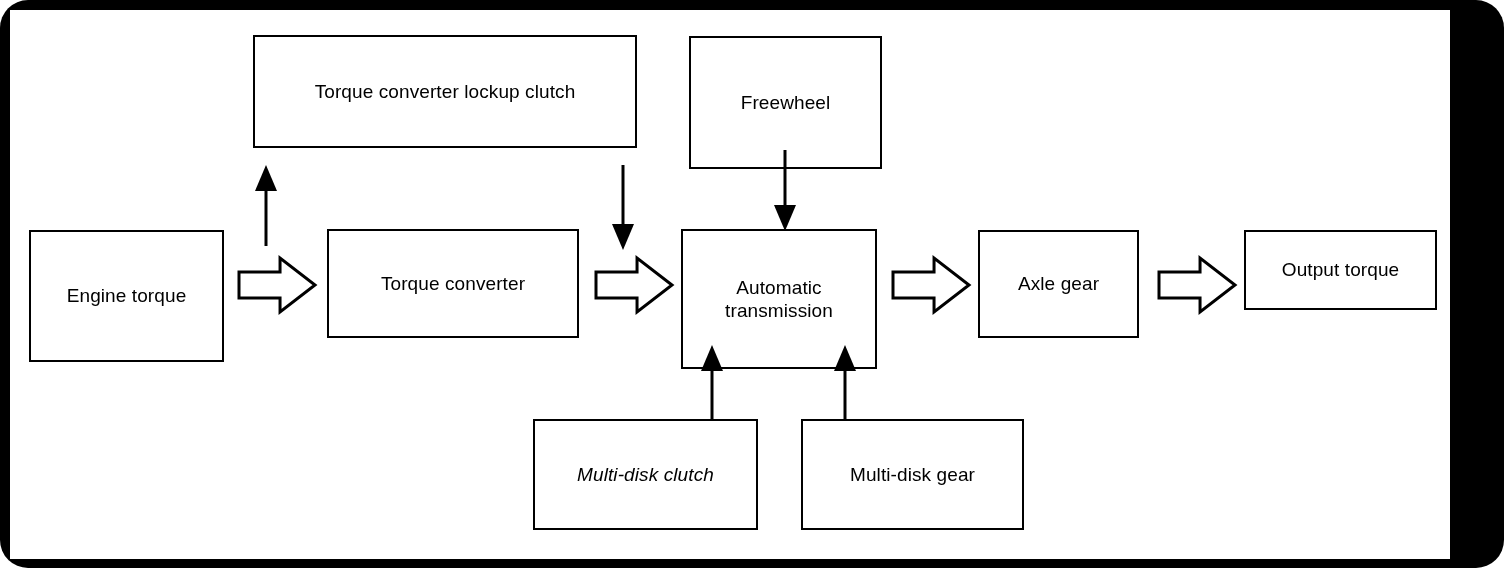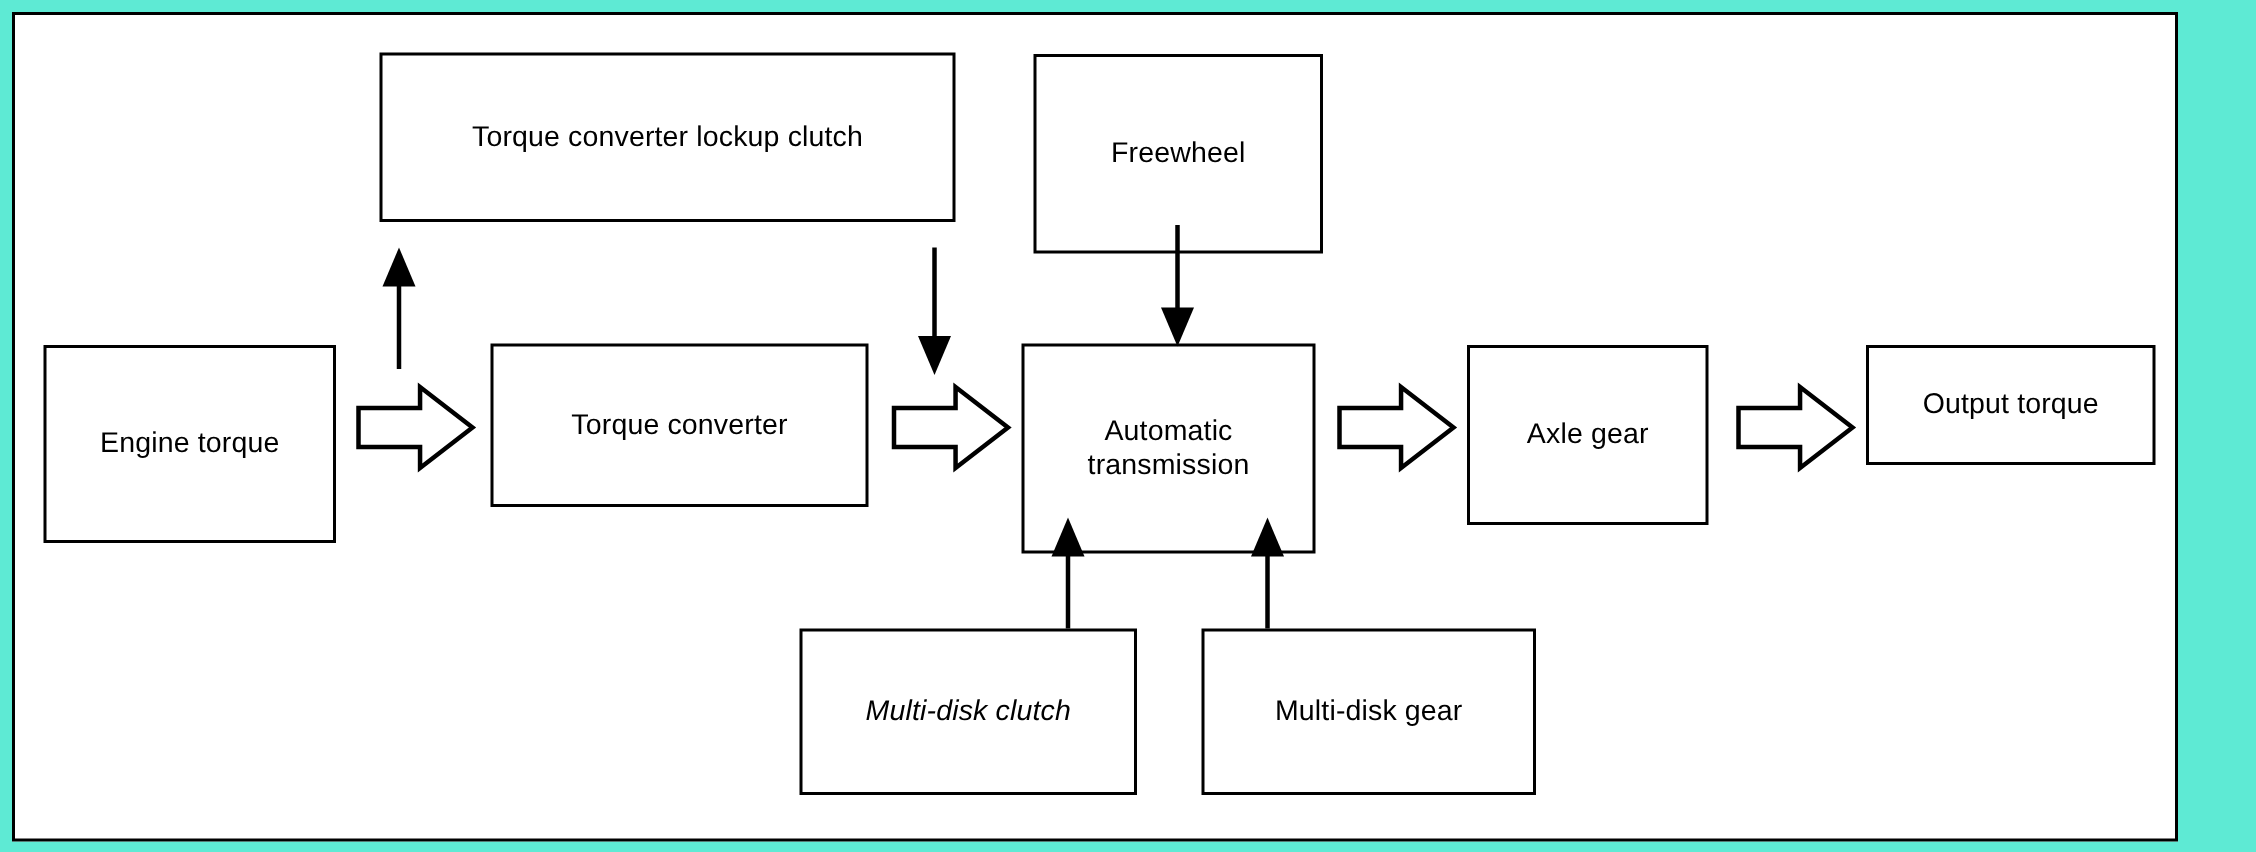--- a/index.html
+++ b/index.html
@@ -8,22 +8,23 @@
     padding: 0;
     background: #ffffff;
   }
   body {
     font-family: "Liberation Sans", sans-serif;
   }
   #diagram-root {
     position: relative;
     width: 1504px;
     height: 568px;
-    background: #5eead4;
+    background: #000000;
     overflow: hidden;
+    border-radius: 28px;
   }
   
   .frame {
     position: absolute;
     left: 8px;
     top: 8px;
     width: 1444px;
     height: 553px;
     border: 2px solid #000000;
     box-sizing: border-box;
@@ -84,21 +85,21 @@
 
   <div class="frame"></div>
 
   <div id="node-layer">
       <div class="node" style="left: 253px; top: 35px; width: 384px; height: 113px;"><span class="node-label">Torque converter lockup clutch</span></div>
       <div class="node" style="left: 689px; top: 36px; width: 193px; height: 133px;"><span class="node-label">Freewheel</span></div>
       <div class="node" style="left: 29px; top: 230px; width: 195px; height: 132px;"><span class="node-label">Engine torque</span></div>
       <div class="node" style="left: 327px; top: 229px; width: 252px; height: 109px;"><span class="node-label">Torque converter</span></div>
       <div class="node" style="left: 681px; top: 229px; width: 196px; height: 140px;"><span class="node-label">Automatic
 transmission</span></div>
-      <div class="node" style="left: 978px; top: 230px; width: 161px; height: 120px;"><span class="node-label">Axle gear</span></div>
+      <div class="node" style="left: 978px; top: 230px; width: 161px; height: 108px;"><span class="node-label">Axle gear</span></div>
       <div class="node" style="left: 1244px; top: 230px; width: 193px; height: 80px;"><span class="node-label">Output torque</span></div>
       <div class="node" style="left: 533px; top: 419px; width: 225px; height: 111px; font-style: italic;"><span class="node-label">Multi-disk clutch</span></div>
       <div class="node" style="left: 801px; top: 419px; width: 223px; height: 111px;"><span class="node-label">Multi-disk gear</span></div>
     </div>
 
   <svg class="arrow-layer" id="arrow-layer" viewBox="0 0 1504 568" width="1504" height="568">
       <g>
         <line x1="266" y1="246" x2="266" y2="187" class="thin-arrow-line"></line>
         <path d="M266,165 L255,191 L277,191 Z" class="thin-arrow-head"></path>
       </g>

